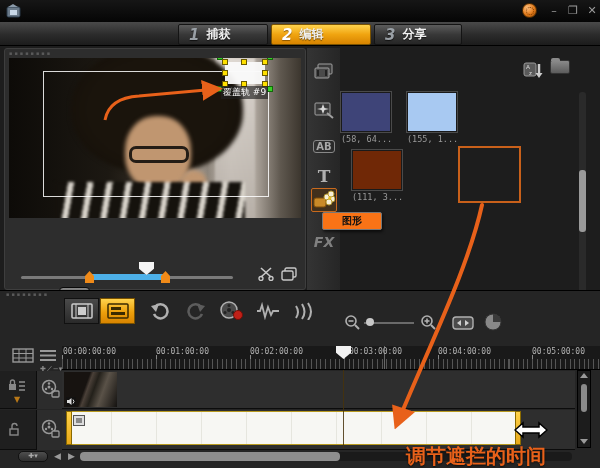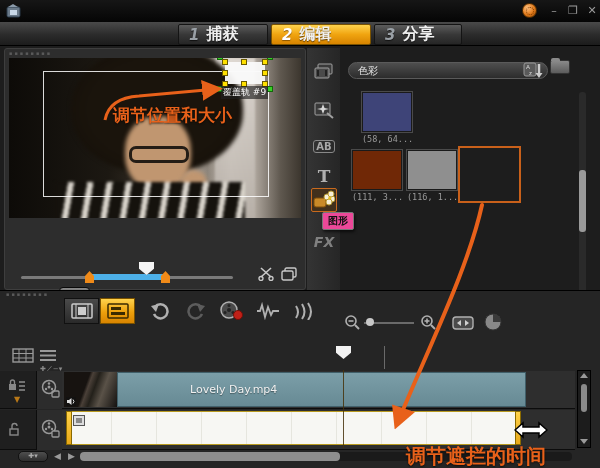--- a/index.html
+++ b/index.html
@@ -23,21 +23,21 @@
   #menubar { left:0; top:22px; width:600px; height:24px;
     background:linear-gradient(#4a4a4a,#2b2b2b 55%,#1c1c1c); border-bottom:1px solid #000; }
   .menuitem { top:27px; font-size:11px; font-weight:bold; color:#e8e8e8; text-shadow:0 1px 1px #000; }
   .steptab { top:24px; height:21px; border:1px solid #141414; border-radius:2px;
     display:flex; align-items:center; gap:7px; padding-left:10px;
     background:linear-gradient(#5c5c5c,#383838 50%,#262626); }
   .steptab.active { background:linear-gradient(#ffd34d,#f0a410 50%,#d88400);
     border-color:#7a5200; }
   .stepnum { font-size:15px; font-weight:bold; font-style:italic; color:#9aa0a6; text-shadow:0 1px 1px #111; }
   .steptab.active .stepnum { color:#fff; text-shadow:0 1px 1px #8a5500; }
-  .steplabel { font-size:16px; font-weight:bold; color:#f0f0f0; text-shadow:0 1px 1px rgba(0,0,0,.6); }
+  .steplabel { font-size:12px; font-weight:bold; color:#f0f0f0; text-shadow:0 1px 1px rgba(0,0,0,.6); }
 
   
   #previewPanel { left:4px; top:48px; width:302px; height:242px; background:#2d2d2d;
     border:1px solid #3e3e3e; border-radius:3px; }
   .grip { color:#5a5a5a; font-size:5px; letter-spacing:2px; }
   #video { left:4px; top:9px; width:292px; height:160px; background:#000; overflow:hidden; }
   .ph-bg { left:0; top:0; width:100%; height:100%;
     background:linear-gradient(90deg,#0d0b08 0%,#1c1812 34%,#3a332a 52%,#a89f95 62%,#8d857b 68%,#cfc8c0 76%,#b0a89f 84%,#5f584f 93%,#3c362e 100%); }
   .ph-light { left:206px; top:0; width:40px; height:160px; background:linear-gradient(#e2dcd6,#b9b2aa); opacity:.85; filter:blur(1px); }
   .ph-hair { left:62px; top:-12px; width:172px; height:128px; background:radial-gradient(#1a140c 55%,#120d07); border-radius:48%; filter:blur(2px); }
@@ -75,22 +75,22 @@
   .spin { left:298px; width:8px; height:7px; color:#aaa; font-size:6px; line-height:7px; text-align:center; }
 
   
   #rightPanel { left:307px; top:48px; width:289px; height:242px; background:#1d1d1d; }
   #iconStrip { left:0; top:0; width:33px; height:242px; background:linear-gradient(90deg,#343434,#262626); }
   .stripIcon { left:4px; width:26px; height:24px; display:flex; align-items:center; justify-content:center; }
   .stripIcon.sel { border:1px solid #c96a1e; background:#41301c; border-radius:2px; }
   .ab-ico { font-size:10px; font-weight:bold; color:#a8a8a8; border:1px solid #888; border-radius:3px; padding:0 2px; }
   .t-ico { font-family:"DejaVu Serif","Liberation Serif",serif; font-size:17px; font-weight:bold; color:#b0b0b0; }
   .fx-ico { font-size:14px; font-weight:bold; font-style:italic; color:#808080; }
-  #tooltip { left:15px; top:164px; background:#ec4899; border:1px solid #777; border-radius:2px;
-    color:#111; font-size:10px; font-weight:bold; padding:1px 5px; box-shadow:1px 2px 3px rgba(0,0,0,.6); z-index:40; }
+  #tooltip { left:15px; top:164px; background:#f97316; border:1px solid #777; border-radius:2px;
+    color:#111; font-size:10px; font-weight:bold; padding:1px 19px; box-shadow:1px 2px 3px rgba(0,0,0,.6); z-index:40; }
   #galHeader { left:41px; top:14px; width:200px; height:17px; border:1px solid #5a5a5a; border-radius:9px;
     background:linear-gradient(#4e4e4e,#2c2c2c); color:#e8e8e8; font-size:10px; line-height:15px;
     padding-left:9px; }
   .sortIco { left:216px; top:13px; }
   .folderIco { left:243px; top:12px; width:20px; height:14px; background:linear-gradient(#8a8a8a,#5c5c5c);
     border:1px solid #333; border-radius:2px; }
   .folderIco::before { content:""; position:absolute; left:0; top:-3px; width:9px; height:3px;
     background:#8a8a8a; border-radius:2px 2px 0 0; }
   .swatch { width:50px; }
   .chip { width:50px; height:40px; border:1px solid #1a1a1a; box-shadow:0 0 0 1px #4a4a4a; }
@@ -204,21 +204,20 @@
         <span class="hdl y" style="right:-3px;top:-3px"></span>
         <span class="hdl y" style="left:-3px;bottom:-3px"></span>
         <span class="hdl y" style="right:-3px;bottom:-3px"></span>
         <span class="hdl y" style="left:16px;top:-3px"></span>
         <span class="hdl y" style="left:16px;bottom:-3px"></span>
         <span class="hdl y" style="left:-3px;top:8px"></span>
         <span class="hdl y" style="right:-3px;top:8px"></span>
       </div>
       <div class="abs ovl-label">覆盖轨 #9</div>
 
-      <div class="abs annot" style="left:104px;top:46px;font-size:17px">调节位置和大小</div>
       <svg class="abs noptr" style="left:0;top:0" width="292" height="160">
         <defs>
             <marker id="ah1" markerWidth="7" markerHeight="7" refX="5" refY="3.5" orient="auto">
           <polygon points="0,0 7,3.5 0,7" fill="#e8611a"></polygon>
             </marker>
           </defs>
         <path d="M 96 62 Q 100 40 130 38 L 208 31" fill="none" stroke="#e8611a" stroke-width="3" marker-end="url(#ah1)"></path>
       </svg>
     </div>
 
@@ -304,41 +303,40 @@
           <circle cx="18" cy="4" r="3" fill="#f8f0d8" stroke="#b89a30"></circle>
           <circle cx="16.8" cy="8" r="1.6" fill="#e8c020"></circle>
         </svg>
       </div>
       <div class="abs stripIcon" style="top:182px">
         <span class="fx-ico">FX</span>
       </div>
     </div>
     <div id="tooltip" class="abs">图形</div>
 
-    <div id="galHeader" class="abs">色彩</div>
     <svg class="abs sortIco" width="22" height="18" viewBox="0 0 22 18">
       <rect x="1" y="2" width="12" height="13" rx="2" fill="#5a5a5a" stroke="#999"></rect>
       <text x="3" y="8" font-size="6" fill="#ddd" font-family="sans-serif">A</text>
       <text x="6" y="14" font-size="6" fill="#ddd" font-family="sans-serif">z</text>
       <line x1="16" y1="3" x2="16" y2="13" stroke="#ccc" stroke-width="2.5"></line>
       <polygon points="12.5,12 19.5,12 16,17" fill="#ccc"></polygon>
     </svg>
     <div class="abs folderIco"></div>
 
-    <div class="abs swatch" style="left:55px;top:44px">
+    <div class="abs swatch" style="left:34px;top:44px">
       <div class="chip" style="background-color: rgb(62, 68, 120);"></div>
       <div class="slabel">(58, 64...</div>
+    </div>
+    <div class="abs swatch" style="left:100px;top:44px">
+      <div class="chip" style="background-color: rgb(168, 201, 242);"></div>
+      <div class="slabel">(155, 1...</div>
     </div>
     <div class="abs swatch" style="left:45px;top:102px">
       <div class="chip" style="background-color: rgb(112, 40, 6);"></div>
       <div class="slabel">(111, 3...</div>
-    </div>
-    <div class="abs swatch" style="left:100px;top:102px">
-      <div class="chip" style="background-color: rgb(143, 143, 143);"></div>
-      <div class="slabel">(116, 1...</div>
     </div>
     <div id="selBox" class="abs noptr"></div>
 
     <div id="galScroll" class="abs"></div>
     <div id="galThumb" class="abs"></div>
 
   </div>
 
   <div id="timelinePanel" class="abs">
     <div class="abs grip" style="left:6px;top:0px">▪▪▪▪▪▪▪▪</div>
@@ -421,20 +419,30 @@
       <line x1="7" y1="1" x2="7" y2="14" stroke="#999"></line>
         <line x1="14" y1="1" x2="14" y2="14" stroke="#999"></line>
     </svg>
     <svg class="abs" style="left:39px;top:57px" width="18" height="15" viewBox="0 0 18 15">
       <line x1="1" y1="3" x2="17" y2="3" stroke="#999" stroke-width="2"></line>
       <line x1="1" y1="7.5" x2="17" y2="7.5" stroke="#999" stroke-width="2"></line>
       <line x1="1" y1="12" x2="17" y2="12" stroke="#999" stroke-width="2"></line>
     </svg>
     <div class="abs" style="left:40px;top:73px;color:#8a8a8a;font-size:7px">✚／−▾</div>
 
+    <div id="ruler" class="abs">
+      <span class="abs rlabel" style="left:1px">00:00:00:00</span>
+      <span class="abs rlabel" style="left:94px">00:01:00:00</span>
+      <span class="abs rlabel" style="left:188px">00:02:00:00</span>
+      <span class="abs rlabel" style="left:287px">00:03:00:00</span>
+      <span class="abs rlabel" style="left:376px">00:04:00:00</span>
+      <span class="abs rlabel" style="left:470px">00:05:00:00</span>
+      <div class="abs ticksMaj noptr"></div>
+      <div class="abs ticks noptr"></div>
+    </div>
     <div id="rulerHead" class="abs"></div>
     <div id="chapLine" class="abs noptr"></div>
 
     <div class="abs trackHeader" style="top:80px;height:38px">
       <svg class="abs" style="left:8px;top:7px" width="18" height="14" viewBox="0 0 18 14">
         <rect x="1" y="6" width="7" height="6" fill="#888"></rect>
           <path d="M 2.5 6 V 4 a 2 2 0 0 1 4 0 v 2" fill="none" stroke="#888" stroke-width="1.4"></path>
         <line x1="11" y1="4" x2="17" y2="4" stroke="#888" stroke-width="1.6"></line>
           <line x1="11" y1="8" x2="17" y2="8" stroke="#888" stroke-width="1.6"></line>
         <line x1="11" y1="12" x2="17" y2="12" stroke="#888" stroke-width="1.6"></line>
@@ -451,23 +459,20 @@
         </svg>
       </div>
     </div>
     <div class="abs trackRow" style="top:80px;height:38px">
       <div id="vthumb" class="abs"></div>
       <svg class="abs" style="left:4px;top:26px" width="10" height="9" viewBox="0 0 10 9">
         <rect x="0" y="0" width="10" height="9" fill="#111" opacity=".7"></rect>
         <polygon points="1,3 3,3 5.5,1 5.5,8 3,6 1,6" fill="#ddd"></polygon>
         <path d="M 7 2.5 Q 9 4.5 7 6.5" fill="none" stroke="#ddd"></path>
       </svg>
-      <div id="vclip" class="abs">
-        <span class="abs clipname">Lovely Day.mp4</span>
-      </div>
     </div>
 
     <div class="abs trackHeader" style="top:119px;height:40px">
       <svg class="abs" style="left:8px;top:12px" width="12" height="14" viewBox="0 0 12 14">
         <rect x="2" y="7" width="8" height="6" fill="none" stroke="#888" stroke-width="1.4"></rect>
         <path d="M 4 7 V 4 a 2.5 2.5 0 0 1 5 0" fill="none" stroke="#888" stroke-width="1.4"></path>
       </svg>
       <div class="abs trackSub" style="top:0;height:40px">
         <svg style="margin:9px auto 0" width="20" height="20" viewBox="0 0 20 20">
           <circle cx="9" cy="8" r="6.5" fill="none" stroke="#999" stroke-width="1.5"></circle>

